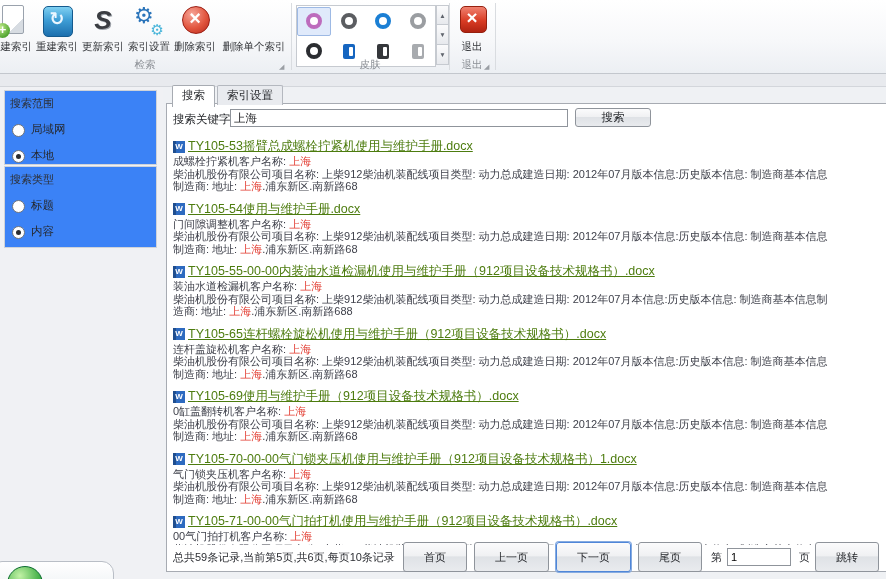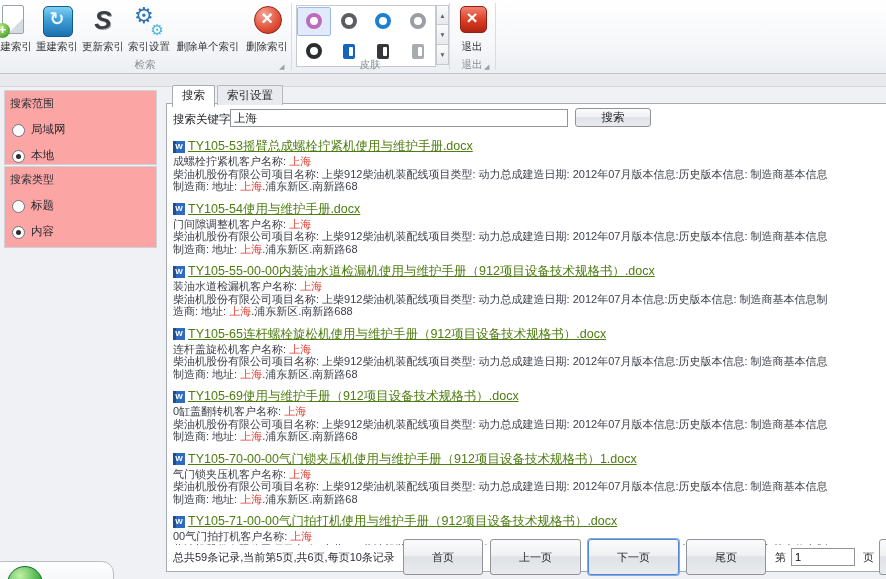--- a/index.html
+++ b/index.html
@@ -63,21 +63,21 @@
     line-height:20px;background:linear-gradient(#fbfbfc,#e7e9ed);border:1px solid #c6cad0;
     box-sizing:border-box;cursor:pointer;}
   .galarrows .ga + .ga{border-top:none;}
 
   
   .belt{position:absolute;left:0;top:74px;width:886px;height:12px;background:#e8eaee;
     border-bottom:1px solid #d3d6db;}
 
   
   .sidebar{position:absolute;left:0;top:87px;width:163px;bottom:0;background:#f0f1f4;}
-  .gbox{position:absolute;left:4px;width:151px;border:1px solid #cfd3d9;background:#fca5a5;}
+  .gbox{position:absolute;left:4px;width:151px;border:1px solid #cfd3d9;background:#3b82f6;}
   .gbox .gtitle{font-size:11px;color:#2d2f33;padding:5px 0 0 5px;}
   .radio-row{display:flex;align-items:flex-end;margin:11px 0 0 7px;cursor:pointer;}
   .radio{width:11px;height:11px;border:1px solid #6f747b;border-radius:50%;background:#fff;position:relative;}
   .radio.checked::after{content:"";position:absolute;left:2.5px;top:2.5px;width:5px;height:5px;
     border-radius:50%;background:#2b2d31;}
   .radio-row .rl{font-size:11.5px;color:#26282c;margin-left:6px;}
 
   
   .tabs{position:absolute;left:172px;top:85px;height:18px;display:flex;z-index:3;}
   .tab{font-size:11.5px;color:#2d2f33;padding:2px 9px 0 9px;height:17px;box-sizing:content-box;
@@ -102,21 +102,21 @@
   .doc-icon{width:12px;height:12px;background:linear-gradient(to right,#1f4e8f 0 3px,#2d6ac0 3px);
     color:#fff;font-size:8px;font-weight:bold;text-align:center;line-height:12px;margin-right:3px;flex:none;}
   .rlink{color:#4d7c0f;text-decoration:underline;font-size:12.5px;cursor:pointer;white-space:nowrap;}
   .rline{font-size:11px;color:#3f414b;line-height:11.5px;margin-top:1px;white-space:nowrap;overflow:hidden;}
   .rline:first-of-type{margin-top:4px;}
   .hl{color:#e23b30;}
 
   
   .pager{position:absolute;left:6px;bottom:4px;height:20px;display:flex;align-items:center;white-space:nowrap;}
   .psummary{font-size:11px;color:#2c2e33;margin-right:8px;}
-  .pbtn{height:36px;padding:0 28px;margin-right:7px;font-size:11px;color:#26282c;
+  .pbtn{height:30px;padding:0 20px;margin-right:7px;font-size:11px;color:#26282c;
     background:linear-gradient(#fbfbfc 0%,#f0f1f3 45%,#dfe2e6 50%,#e9ebee 100%);
     border:1px solid #8f949b;border-radius:3px;cursor:pointer;font-family:inherit;}
   .pbtn.focused{border-color:#4f86d8;box-shadow:0 0 0 1px #86abe0;text-align:center;}
   .pword{font-size:11px;color:#2c2e33;margin:0 5px 0 2px;}
   .pinput{width:56px;height:14px;border:1px solid #8f949b;font-size:11px;padding:1px 3px;
     margin-right:6px;font-family:inherit;}
 
   
   .bubble{position:absolute;left:-10px;top:561px;width:122px;height:30px;
     background:linear-gradient(#ffffff,#eef1f4);border:1px solid #b9bec6;border-radius:12px;}
@@ -141,27 +141,27 @@
           <span class="rlabel">重建索引</span>
         </div>
         <div class="rbtn">
           <span class="ricon icn-update-index"></span>
           <span class="rlabel">更新索引</span>
         </div>
         <div class="rbtn">
           <span class="ricon icn-index-settings"></span>
           <span class="rlabel">索引设置</span>
         </div>
+        <div class="rbtn">
+          <span class="ricon icn-delete-index"></span>
+          <span class="rlabel">删除索引</span>
+        </div>
         <div class="rbtn wide">
           <span class="ricon icn-delete-single-index"></span>
           <span class="rlabel">删除单个索引</span>
-        </div>
-        <div class="rbtn">
-          <span class="ricon icn-delete-index"></span>
-          <span class="rlabel">删除索引</span>
         </div>
       </div>
     <div class="glabel" style="left:0;width:290px;">检索</div>
     <span class="launcher" style="left:279px;">◢</span>
     <div class="gsep" style="left:291px;"></div>
 
     <div class="skingal" id="skin-gallery">
         <div class="skin selected">
           <span class="shape-ring" style="color: rgb(189, 108, 189); border-color: rgb(189, 108, 189);"></span>
         </div>

